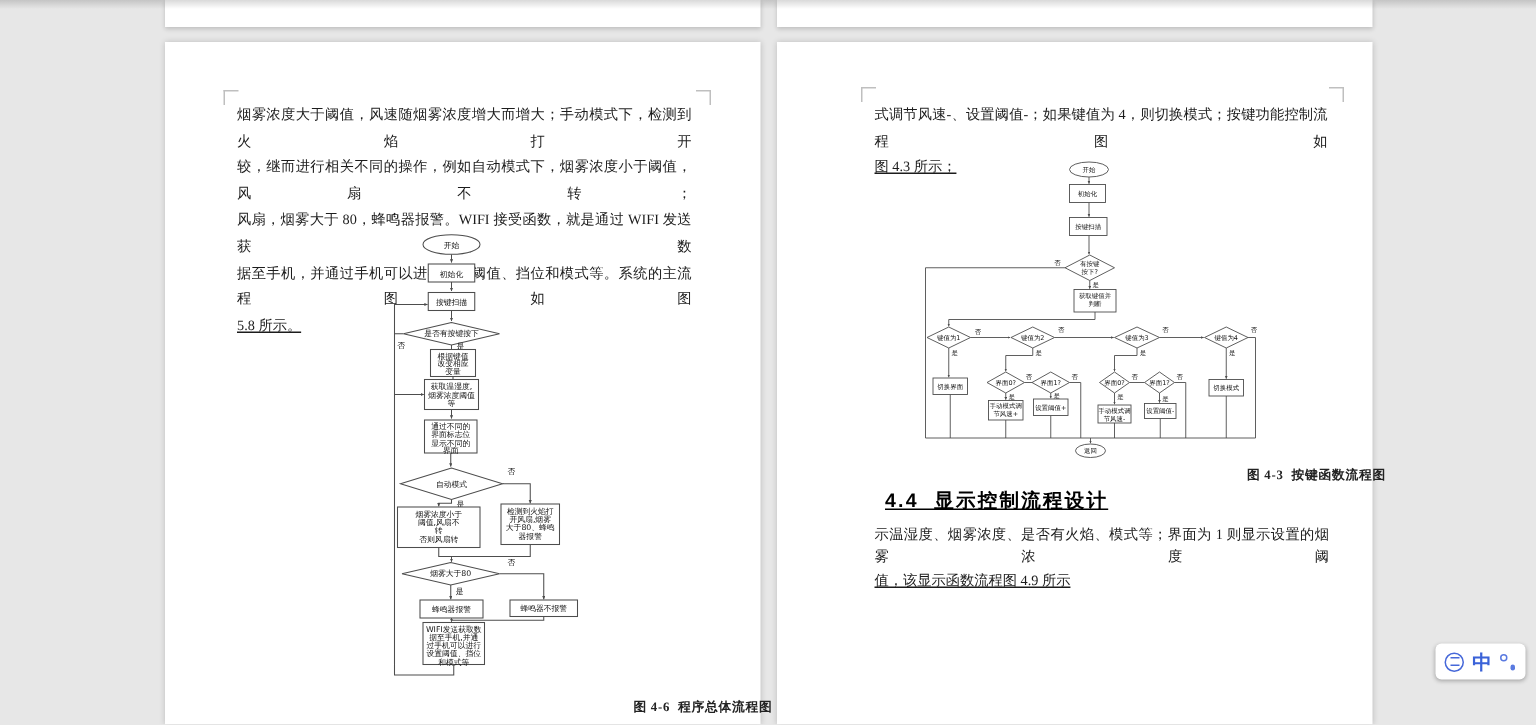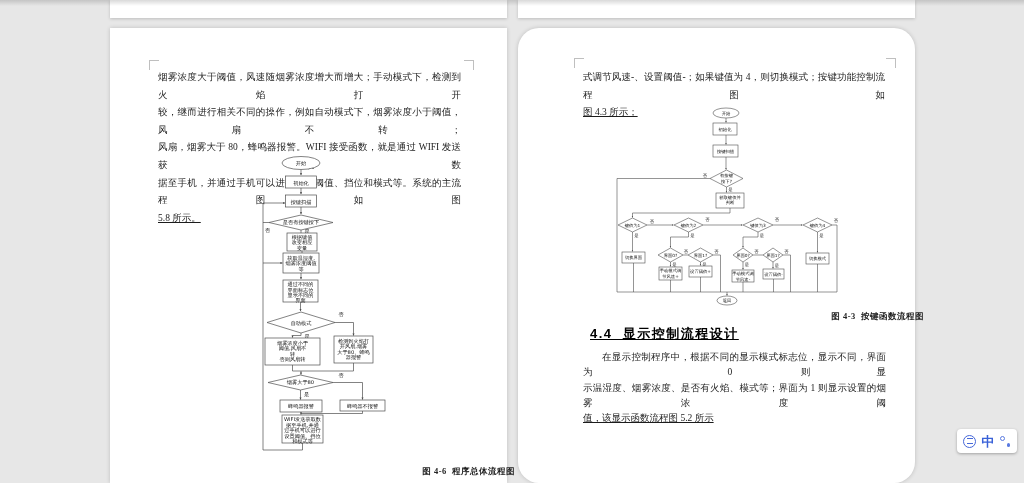--- a/index.html
+++ b/index.html
@@ -6,21 +6,21 @@
   .canvas{position:relative;width:1024px;height:483px;background:#e7e7e7;overflow:hidden;
           font-family:"Liberation Serif",serif;color:#1f1f1f;}
   .topshadow{position:absolute;left:0;top:0;width:1024px;height:6px;
              background:linear-gradient(#00000026,transparent);pointer-events:none;}
   .pagestrip{position:absolute;top:0;height:18px;background:#fff;box-shadow:0 1px 3px rgba(0,0,0,.18);}
   .strip-l{left:110px;width:397px;}
   .strip-r{left:518px;width:397px;}
   .page{position:absolute;top:28px;width:397px;height:455px;background:#fff;
         box-shadow:0 0 4px rgba(0,0,0,.18);}
   .page-l{left:110px;}
-  .page-r{left:518px;border-radius:21px;}
+  .page-r{left:518px;}
   .para{position:absolute;font-size:9.5px;line-height:17.6px;color:#1c1c1c;}
   .jl{text-align:justify;text-align-last:justify;text-justify:inter-character;}
   .sl{text-align:left;text-align-last:left;text-decoration:underline;}
   .p-left-body{left:48px;top:41px;width:303px;}
   .p-right-body{left:65px;top:41px;width:302px;}
   .p-right-body2{left:65px;top:322px;width:303px;line-height:15.3px;}
   .ind{text-indent:19px;}
   .caption{position:absolute;left:0;width:100%;text-align:right;font-size:8.5px;font-weight:600;
            letter-spacing:.5px;white-space:pre;color:#222;}
   .cap-l{top:438px;left:8px;}
@@ -329,23 +329,22 @@
       <g>
         <ellipse class="sh" cx="127" cy="194.5" rx="10" ry="4.5"></ellipse>
         <text x="127" y="196.2">返回</text>
       </g>
     </svg>
 
     <div class="caption cap-r">图 4-3  按键函数流程图</div>
     <div class="heading">4.4  显示控制流程设计</div>
 
     <div class="para p-right-body2">
-      <div class="jl ind">在显示控制程序中，根据不同的显示模式标志位，显示不同，界面为 0 则显</div>
       <div class="jl">示温湿度、烟雾浓度、是否有火焰、模式等；界面为 1 则显示设置的烟雾浓度阈</div>
-      <div class="sl">值，该显示函数流程图 5.2 所示</div>
+      <div class="sl">值，该显示函数流程图 4.9 所示</div>
     </div>
   </div>
 
   <div class="imebar">
     <span class="imelogo">
         <i></i>
       </span>
     <span class="imemode">中</span>
     <span class="imepunct">
       <span class="d1"></span>

